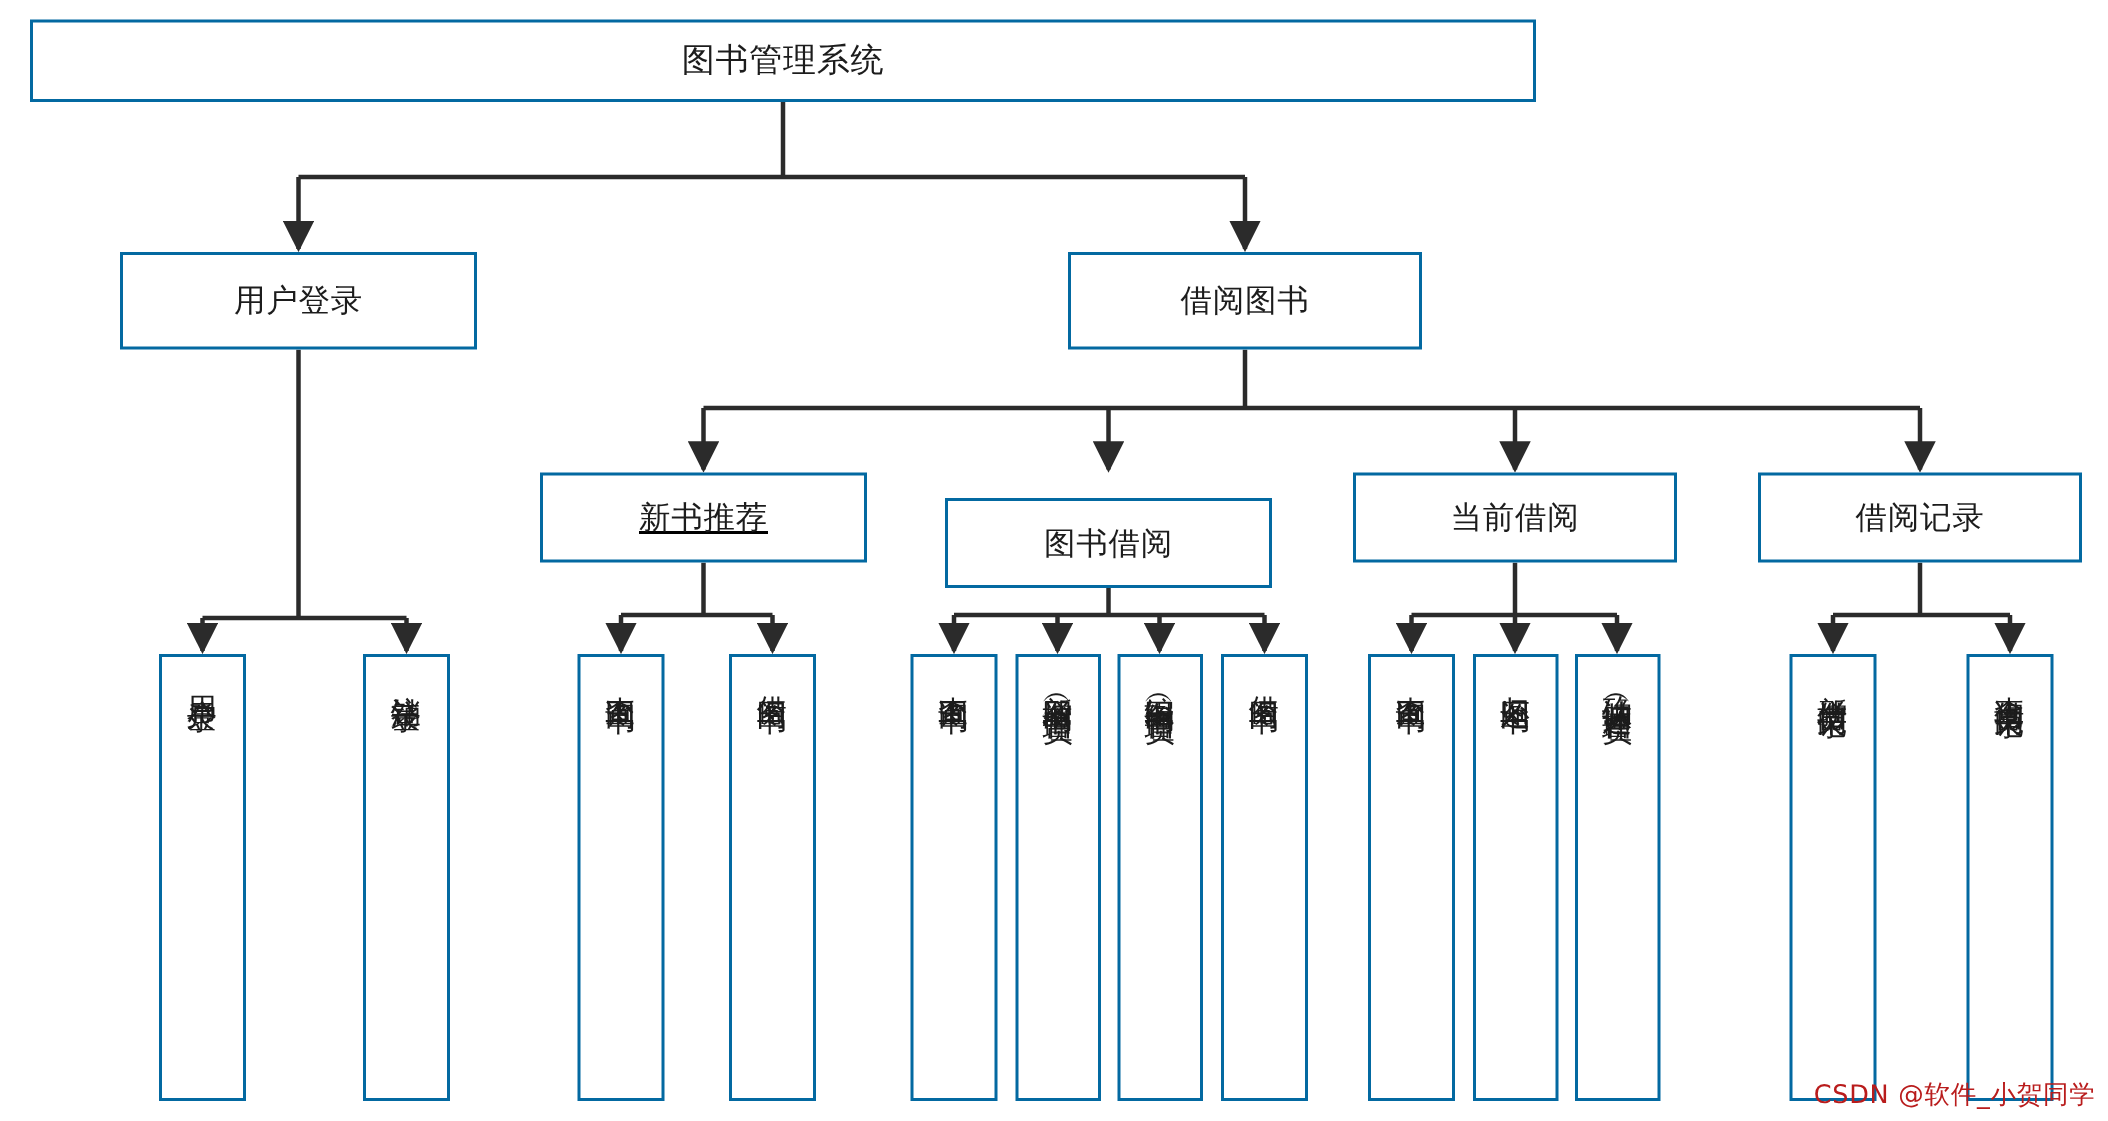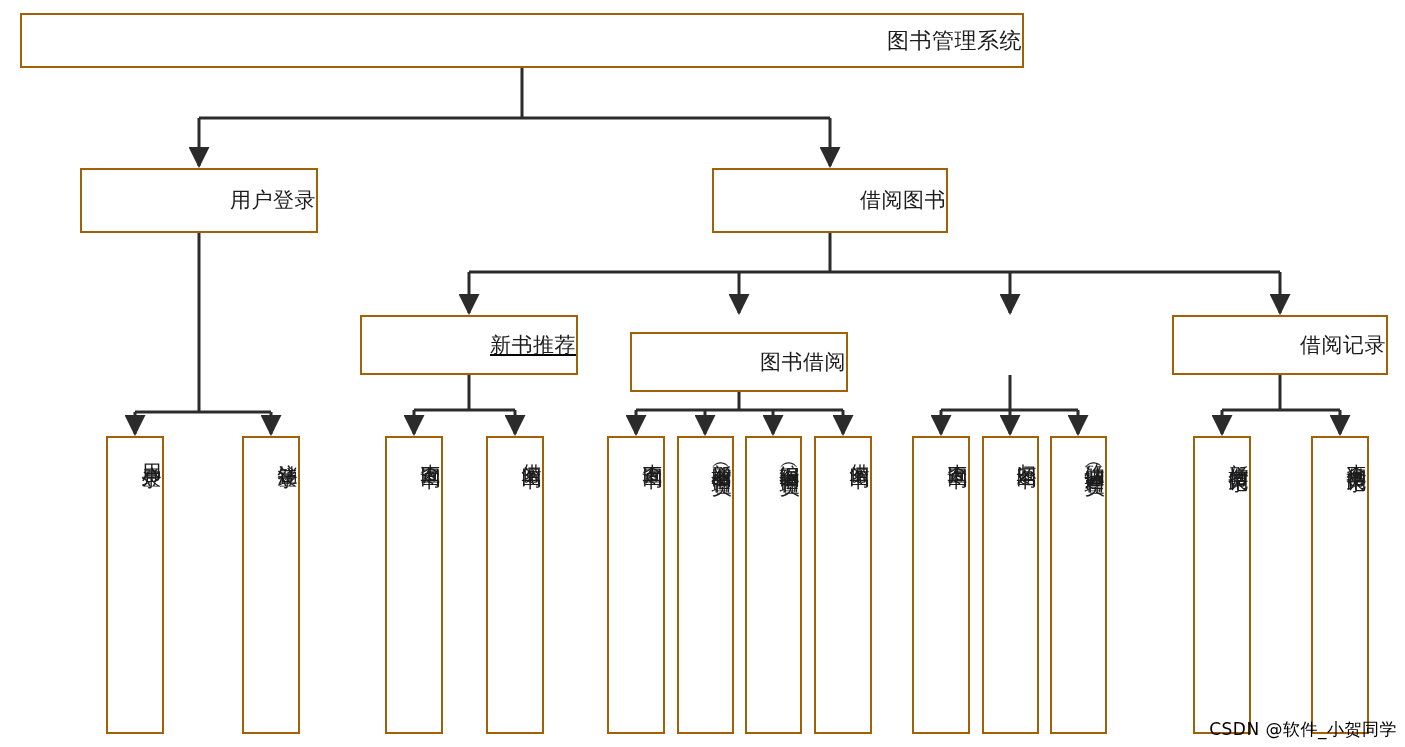--- a/index.html
+++ b/index.html
@@ -24,24 +24,24 @@
     left: 0;
     top: 0;
     width: 1405px;
     height: 747px;
   }
   
   .node {
     position: absolute;
     box-sizing: border-box;
     background: #ffffff;
-    border: 2px solid #a16207;
+    border: 2px solid #0369a1;
     display: flex;
     align-items: center;
-    justify-content: flex-end;
+    justify-content: center;
     z-index: 2;
   }
   .node .label {
     color: #1c1c1c;
     letter-spacing: 0.5px;
     line-height: 1.05;
     white-space: nowrap;
     text-align: center;
   }
   
@@ -62,21 +62,21 @@
     font-size: 20px;
     letter-spacing: 2px;
     line-height: 1;
   }
   
   #watermark {
     position: absolute;
     right: 8px;
     bottom: 6px;
     font-size: 17px;
-    color: #000000;
+    color: #b91c1c;
     z-index: 5;
     white-space: nowrap;
     letter-spacing: 0.5px;
   }
 </style>
 </head>
 <body>
 
 <div id="canvas">
 
@@ -142,20 +142,23 @@
   <div class="node horiz" style="left:712px; top:168px; width:236px; height:65px;">
     <span class="label">借阅图书</span>
   </div>
 
   <div class="node horiz" style="left:360px; top:315px; width:218px; height:60px;text-decoration:underline;">
     <span class="label">新书推荐</span>
   </div>
   <div class="node horiz" style="left:630px; top:332px; width:218px; height:60px;">
     <span class="label">图书借阅</span>
   </div>
+  <div class="node horiz" style="left:902px; top:315px; width:216px; height:60px;">
+    <span class="label">当前借阅</span>
+  </div>
   <div class="node horiz" style="left:1172px; top:315px; width:216px; height:60px;">
     <span class="label">借阅记录</span>
   </div>
 
   <div class="node vert" style="left:106px; top:436px; width:58px; height:298px;">
     <span class="label">用户登录</span>
   </div>
   <div class="node vert" style="left:242px; top:436px; width:58px; height:298px;">
     <span class="label">注销登录</span>
   </div>

